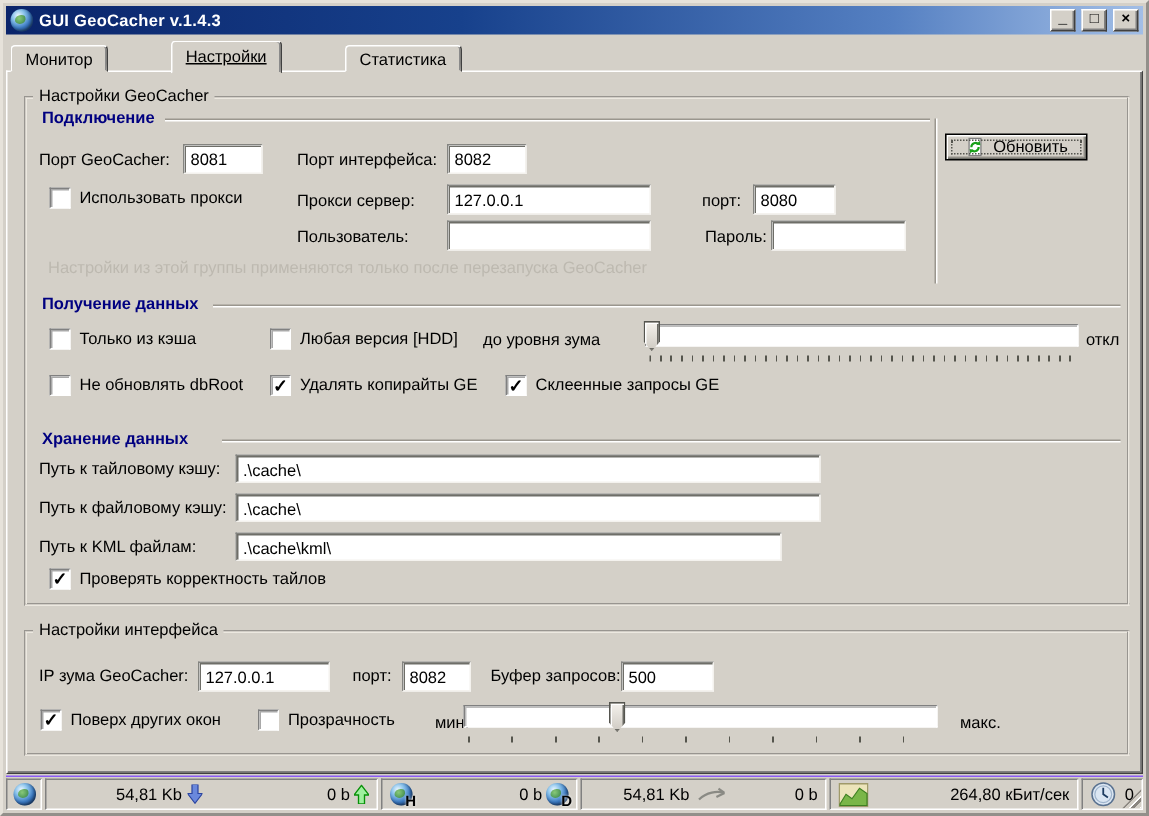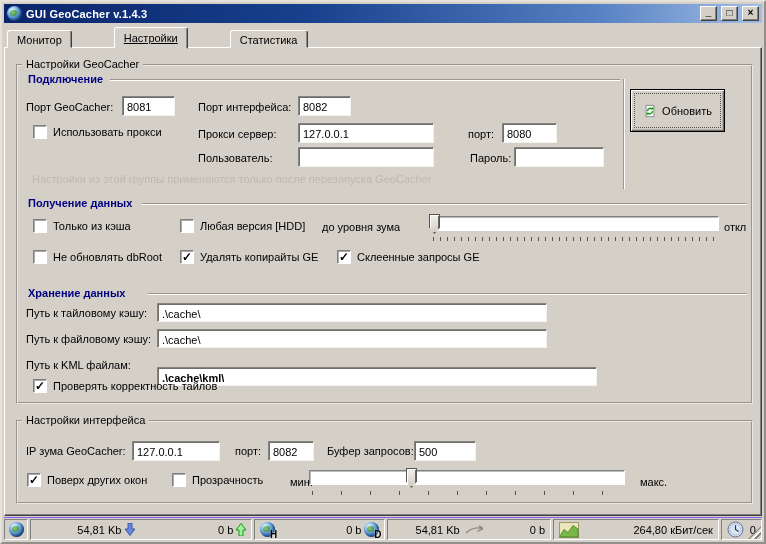--- a/index.html
+++ b/index.html
@@ -100,21 +100,21 @@
 
   <div class="tabpanel"></div>
 
   <div class="groupbox" style="left:14px;top:62px;width:737px;height:340px;"></div>
   <span class="gb-caption" style="left:20px;top:56px;">Настройки GeoCacher</span>
 
   <span class="section-title" style="left:26px;top:71px;">Подключение</span>
   <div class="section-line" style="left:108px;top:77px;width:510px;"></div>
   <div class="vsep" style="left:621px;top:77px;height:110px;"></div>
 
-  <button class="btn" style="left:628px;top:87px;width:95px;height:43px;">
+  <button class="btn" style="left:628px;top:87px;width:95px;height:18px;">
     <span>
       <svg width="14" height="14" viewBox="0 0 16 16">
         <rect x="3.5" y="1.5" width="9" height="13" fill="#fff" stroke="#808080"></rect>
         <path d="M5.2 8.2 A3.2 3.2 0 0 1 10.8 6" stroke="#18a018" stroke-width="1.6" fill="none"></path>
         <path d="M11.6 3.2 l0.5 3.4 -3.3-0.6 z" fill="#18a018"></path>
         <path d="M10.8 8 A3.2 3.2 0 0 1 5.2 10.2" stroke="#18a018" stroke-width="1.6" fill="none"></path>
         <path d="M4.4 13 l-0.5-3.4 3.3 0.6 z" fill="#18a018"></path>
       </svg>
     </span>
     <span>Обновить</span>
@@ -176,21 +176,21 @@
   </div>
 
   <span class="section-title" style="left:26px;top:285px;">Хранение данных</span>
   <div class="section-line" style="left:146px;top:291px;width:599px;"></div>
 
   <span class="lbl" style="left:24px;top:305px;">Путь к тайловому кэшу:</span>
   <input class="field" style="left: 155px; top: 301px; width: 390px; height: 19px;" value=".\cache\">
   <span class="lbl" style="left:24px;top:331px;">Путь к файловому кэшу:</span>
   <input class="field" style="left: 155px; top: 327px; width: 390px; height: 19px;" value=".\cache\">
   <span class="lbl" style="left:24px;top:357px;">Путь к KML файлам:</span>
-  <input class="field" style="left: 155px; top: 365px; width: 440px; height: 19px; font-weight: bold;" value=".\cache\kml\">
+  <input class="field" style="left: 155px; top: 353px; width: 364px; height: 19px;" value=".\cache\kml\">
 
   <div class="cb" style="left:31px;top:377px;">
     <span class="cbx checked">✓</span>
     <span>Проверять корректность тайлов</span>
   </div>
 
   <div class="groupbox" style="left:14px;top:418px;width:737px;height:84px;"></div>
   <span class="gb-caption" style="left:20px;top:412px;">Настройки интерфейса</span>
 
   <span class="lbl" style="left:24px;top:443px;">IP зума GeoCacher:</span>

